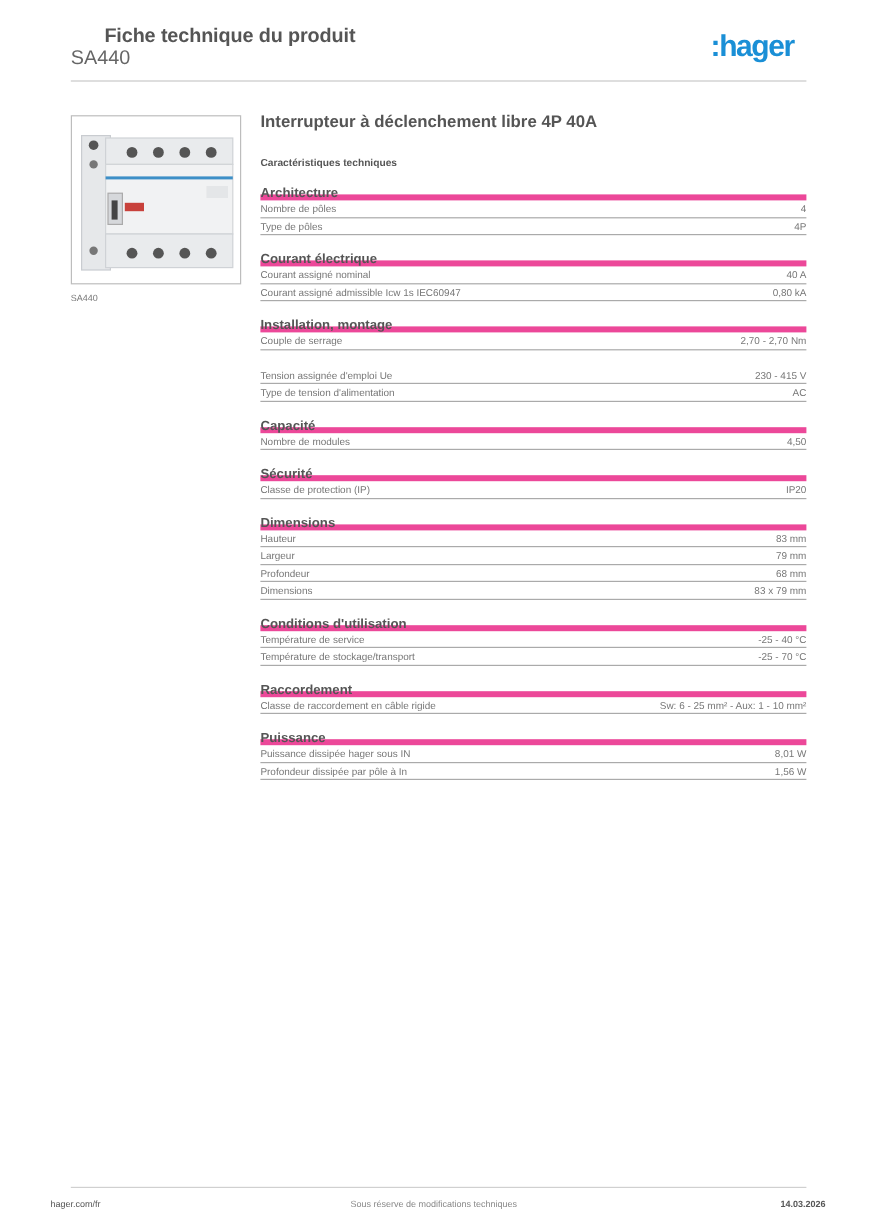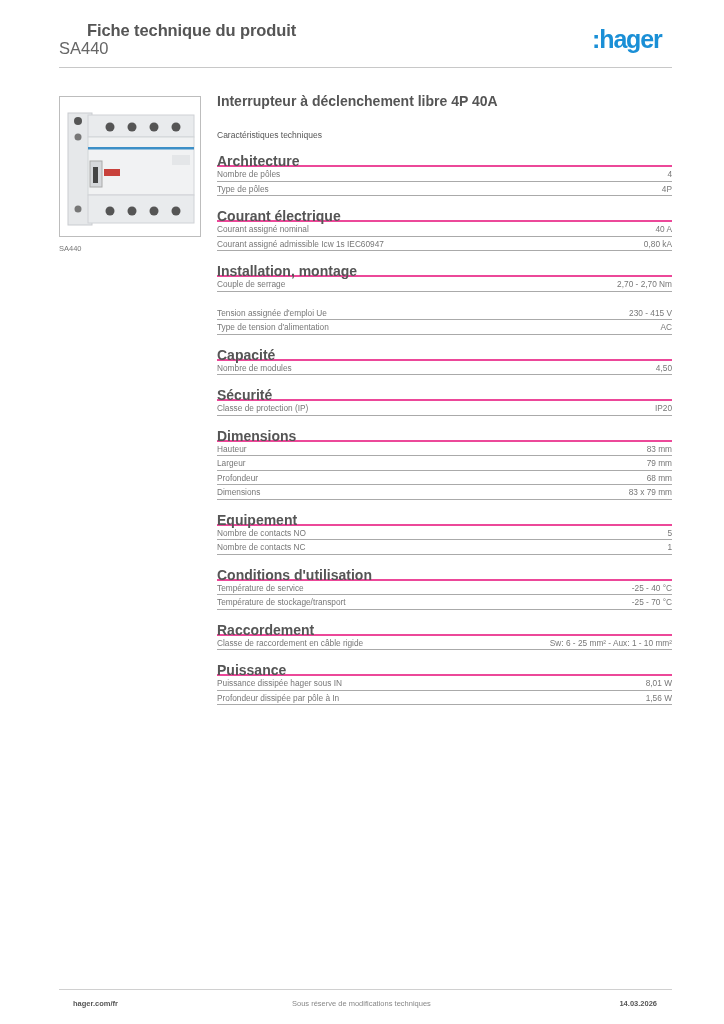--- a/index.html
+++ b/index.html
@@ -10,31 +10,31 @@
     .header-sub { position: absolute; left: 59px; top: 39px; font-size: 16.5px; color: #666; }
     .logo { position: absolute; left: 592px; top: 27px; font-size: 25px; font-weight: bold; color: #1a8fd6; letter-spacing: -1.2px; line-height: 1; }
     .logo .colon { letter-spacing: -1px; }
     .header-rule { position: absolute; left: 59px; top: 67px; width: 613px; height: 1px; background: #c8c8c8; }
 
     .product-image { position: absolute; left: 59px; top: 96px; width: 142px; height: 141px; border: 1px solid #bdbdbd; background: #fff; overflow: hidden; }
     .product-caption { position: absolute; left: 59px; top: 244px; font-size: 7.5px; color: #777; }
 
     .spec { position: absolute; left: 217px; top: 95px; width: 455px; }
     .product-desc { font-size: 14px; font-weight: bold; color: #555; height: 12px; line-height: 12px; }
-    .spec-title { font-size: 8.5px; font-weight: normal; color: #555; margin-top: 22px; height: 12px; line-height: 12px; }
+    .spec-title { font-size: 8.5px; font-weight: bold; color: #555; margin-top: 22px; height: 12px; line-height: 12px; }
     .group { margin-top: 14px; }
     .group:first-of-type { margin-top: 14px; }
-    .group-title { font-size: 14px; font-weight: bold; color: #555; height: 12px; line-height: 12px; border-bottom: 2px solid #ec4899; padding-bottom: 1px; }
+    .group-title { font-size: 11px; font-weight: bold; color: #555; height: 12px; line-height: 12px; border-bottom: 5px solid #ec4899; padding-bottom: 1px; }
     .row { display: flex; justify-content: space-between; font-size: 8.3px; color: #777; height: 14.5px; line-height: 13px; border-bottom: 1px solid #aaa; padding-top: 1px; }
     .row .val { text-align: right; }
 
     .footer-rule { position: absolute; left: 59px; top: 989px; width: 613px; height: 1px; background: #d0d0d0; }
-    .footer-left { position: absolute; left: 73px; top: 999px; font-size: 7.5px; font-weight: bold; color: #555; text-align: center; }
+    .footer-left { position: absolute; left: 42px; top: 999px; font-size: 7.5px; font-weight: normal; color: #555; text-align: center; }
     .footer-center { position: absolute; left: 292px; top: 999px; font-size: 7.5px; color: #888; }
-    .footer-right { position: absolute; right: 67px; top: 999px; font-size: 7.5px; font-weight: bold; color: #555; }
+    .footer-right { position: absolute; right: 36px; top: 999px; font-size: 7.5px; font-weight: bold; color: #555; }
   </style>
 </head>
 <body>
 
 <div>
   <div class="header-title">Fiche technique du produit</div>
   <div class="header-sub">SA440</div>
   <div class="logo"><span class="colon">:</span><span>hager</span></div>
   <div class="header-rule"></div>
 </div>
@@ -135,31 +135,20 @@
         <div class="row">
           <span>Profondeur</span>
           <span class="val">68 mm</span>
         </div>
         <div class="row">
           <span>Dimensions</span>
           <span class="val">83 x 79 mm</span>
         </div>
       </div>
       <div class="group">
-        <div class="group-title">Equipement</div>
-        <div class="row">
-          <span>Nombre de contacts NO</span>
-          <span class="val">5</span>
-        </div>
-        <div class="row">
-          <span>Nombre de contacts NC</span>
-          <span class="val">1</span>
-        </div>
-      </div>
-      <div class="group">
         <div class="group-title">Conditions d'utilisation</div>
         <div class="row">
           <span>Température de service</span>
           <span class="val">-25 - 40 °C</span>
         </div>
         <div class="row">
           <span>Température de stockage/transport</span>
           <span class="val">-25 - 70 °C</span>
         </div>
       </div>

